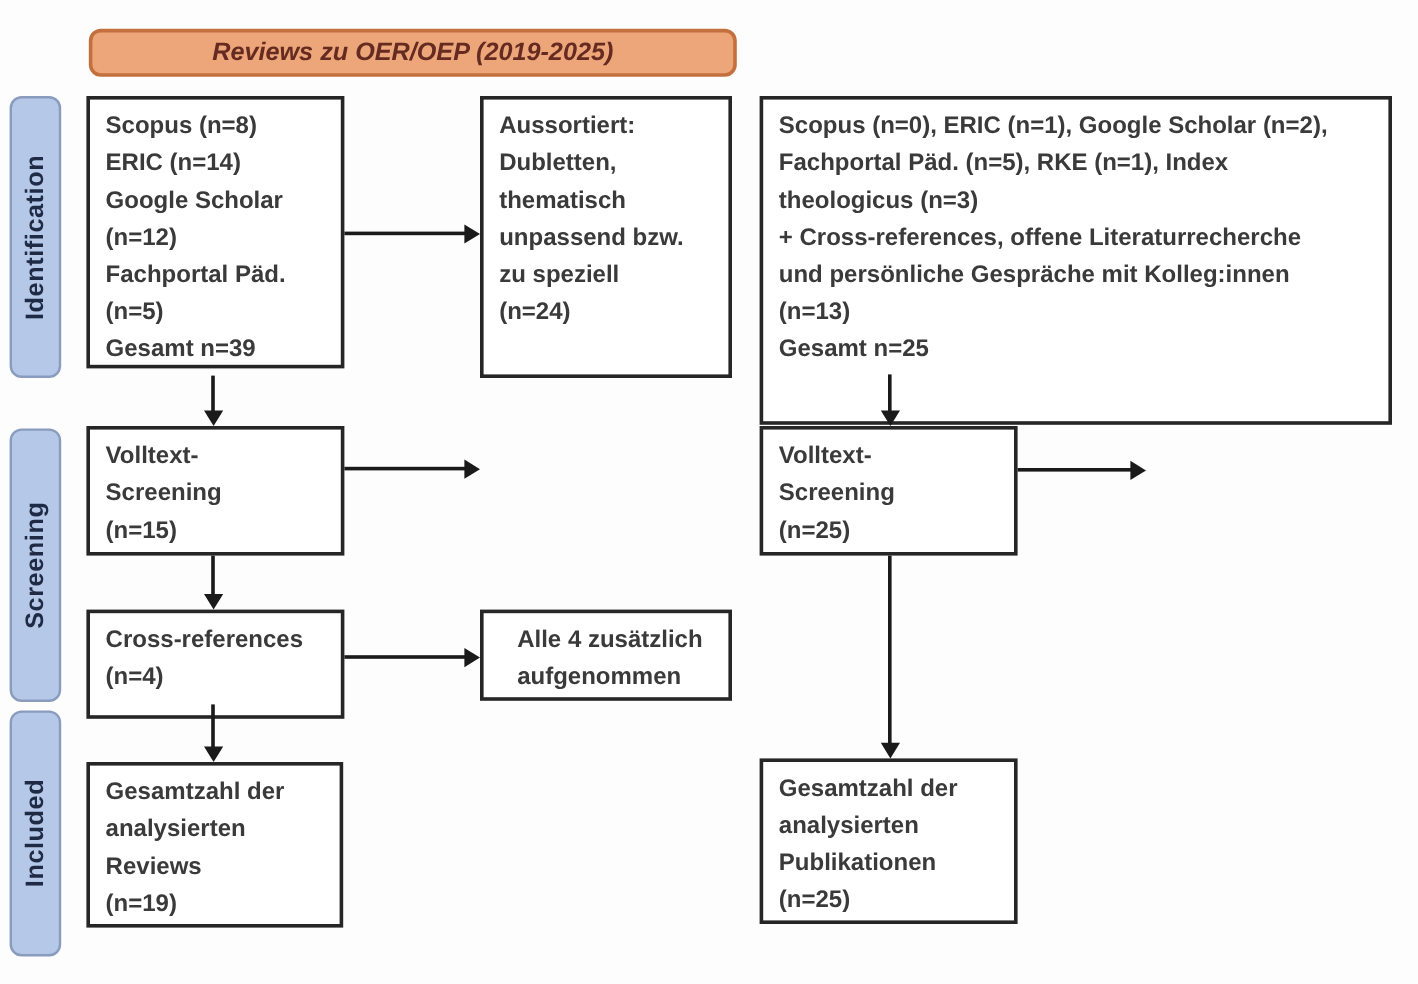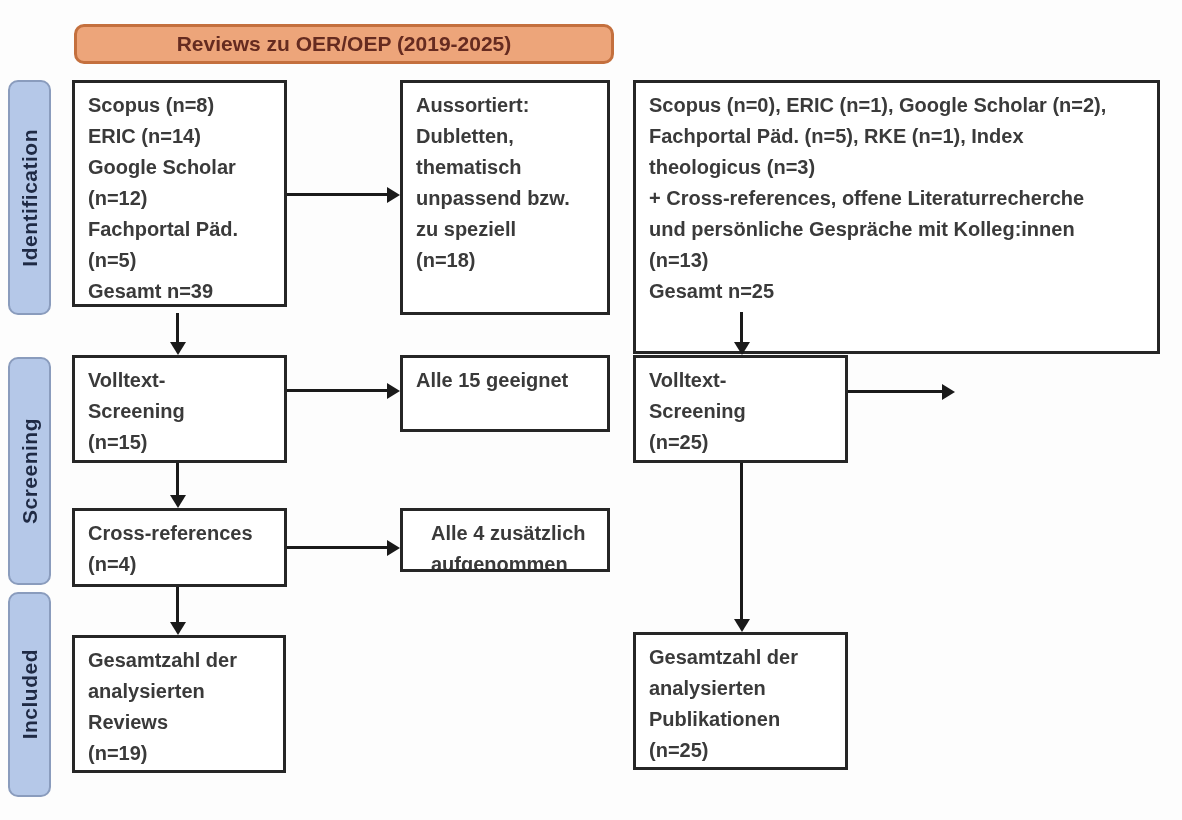--- a/index.html
+++ b/index.html
@@ -23,20 +23,21 @@
     border: 3px solid #C4703E;
     border-radius: 10px;
     color: #652B20;
     font-weight: bold;
     font-size: 21px;
     display: flex;
     align-items: center;
     justify-content: center;
     text-align: center;
     height: 40px;
+    font-style: italic;
   }
   
   .stage-rail {
     position: absolute;
     box-sizing: border-box;
     left: 8px;
     width: 43px;
     background: #B5C8E8;
     border: 2px solid #8A9CBD;
     border-radius: 10px;
@@ -123,37 +124,36 @@
 Google Scholar
 (n=12)
 Fachportal Päd.
 (n=5)
 Gesamt n=39</div>
   <div class="fbox" style="left:400px; top:80px; width:210px; height:235px;">Aussortiert:
 Dubletten,
 thematisch
 unpassend bzw.
 zu speziell
-(n=18)</div>
+(n=24)</div>
 
   <div class="fbox" style="left:633px; top:80px; width:527px; height:274px;">Scopus (n=0), ERIC (n=1), Google Scholar (n=2),
 Fachportal Päd. (n=5), RKE (n=1), Index
 theologicus (n=3)
 + Cross-references, offene Literaturrecherche
 und persönliche Gespräche mit Kolleg:innen
 (n=13)
 Gesamt n=25</div>
 
   <div class="fbox" style="left:72px; top:355px; width:215px; height:108px;">Volltext-
 Screening
 (n=15)</div>
-  <div class="fbox" style="left:400px; top:355px; width:210px; height:77px;">Alle 15 geeignet</div>
-  <div class="fbox" style="left:72px; top:508px; width:215px; height:79px;">Cross-references
+  <div class="fbox" style="left:72px; top:508px; width:215px; height:91px;">Cross-references
 (n=4)</div>
-  <div class="fbox" style="left:400px; top:508px; width:210px; height:64px;padding-left:28px;">Alle 4 zusätzlich
+  <div class="fbox" style="left:400px; top:508px; width:210px; height:76px;padding-left:28px;">Alle 4 zusätzlich
 aufgenommen</div>
 
   <div class="fbox" style="left:633px; top:355px; width:215px; height:108px;">Volltext-
 Screening
 (n=25)</div>
 
   <div class="fbox" style="left:72px; top:635px; width:214px; height:138px;">Gesamtzahl der
 analysierten
 Reviews
 (n=19)</div>

